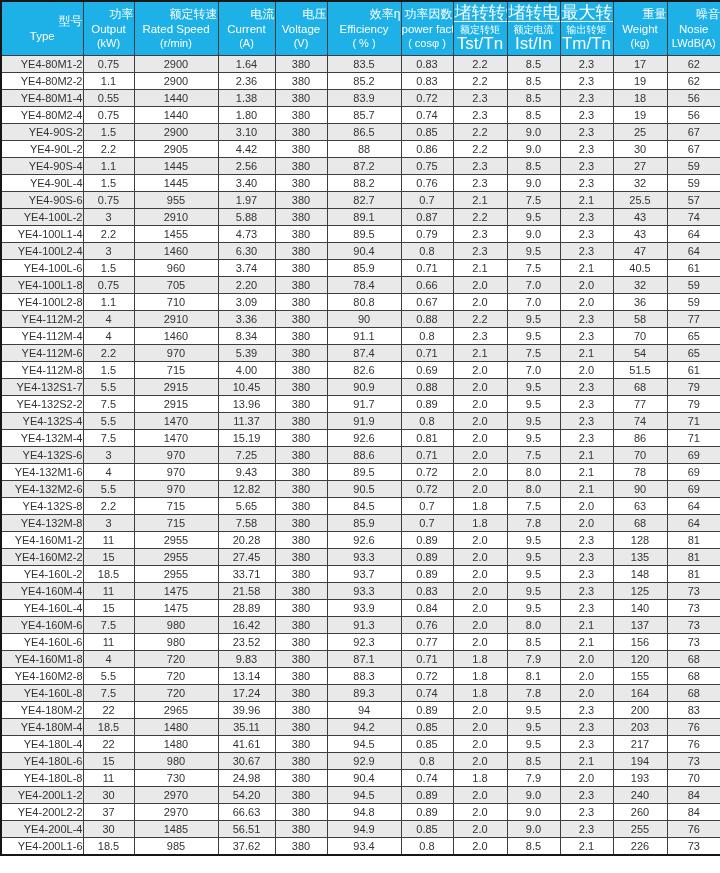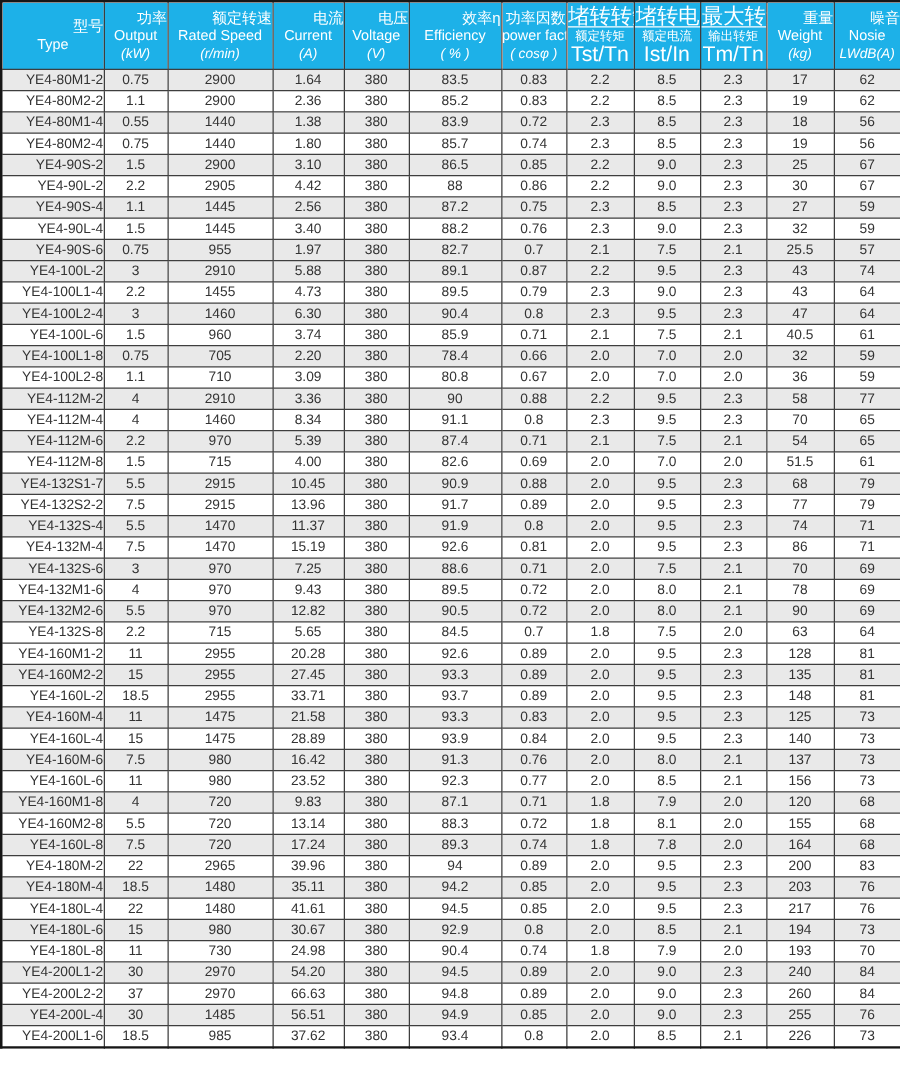--- a/index.html
+++ b/index.html
@@ -37,21 +37,21 @@
   thead th {
     background: #1db1e8;
     color: #ffffff;
     font-weight: normal;
     height: 53px;
     text-align: center;
     vertical-align: middle;
   }
   .h-zh   { font-size: 12px;   line-height: 15px; text-align: right; }
   .h-en   { font-size: 11.5px; line-height: 14px; }
-  .h-unit { font-size: 11px;   line-height: 14px; font-style: italic; }
+  .h-unit { font-size: 11px;   line-height: 14px; }
   .h-unit:empty { display: none; }
   .h-frac-top {
     font-size: 17px; line-height: 14px;
     width: fit-content; margin: 0 auto;
     border-bottom: 1px solid #ffffff;
     padding: 0 1px 1px 1px;
   }
   .h-frac-bottom { font-size: 10px; line-height: 15px; }
   .h-label       { font-size: 17px; line-height: 14px; }
 
@@ -522,20 +522,34 @@
         <td>5.65</td>
         <td>380</td>
         <td>84.5</td>
         <td>0.7</td>
         <td>1.8</td>
         <td>7.5</td>
         <td>2.0</td>
         <td>63</td>
         <td>64</td>
       </tr>
+      <tr class="stripe">
+        <td class="type-cell">YE4-132M-8</td>
+        <td>3</td>
+        <td>715</td>
+        <td>7.58</td>
+        <td>380</td>
+        <td>85.9</td>
+        <td>0.7</td>
+        <td>1.8</td>
+        <td>7.8</td>
+        <td>2.0</td>
+        <td>68</td>
+        <td>64</td>
+      </tr>
       <tr>
         <td class="type-cell">YE4-160M1-2</td>
         <td>11</td>
         <td>2955</td>
         <td>20.28</td>
         <td>380</td>
         <td>92.6</td>
         <td>0.89</td>
         <td>2.0</td>
         <td>9.5</td>

